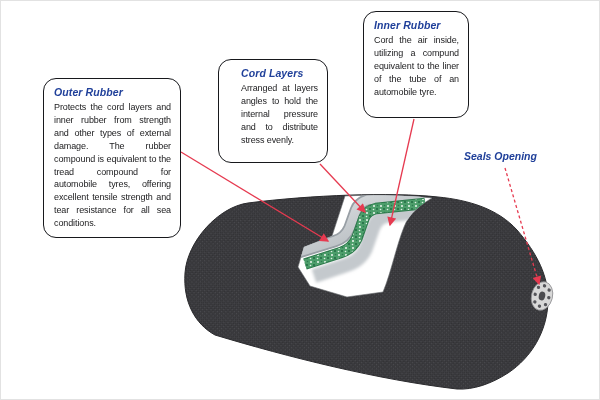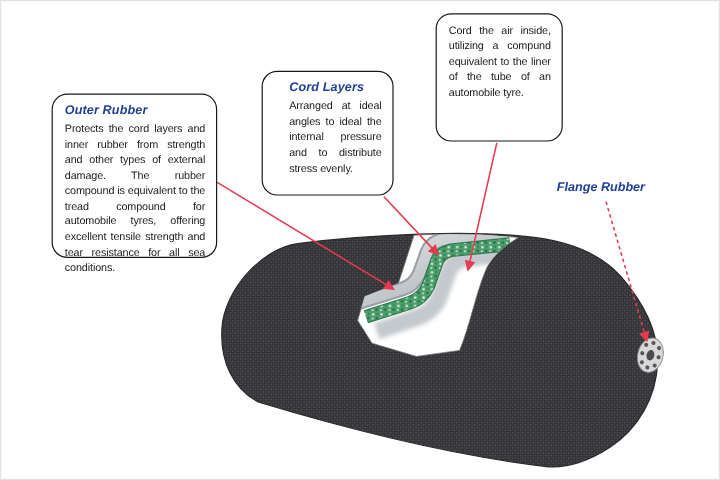--- a/index.html
+++ b/index.html
@@ -31,21 +31,21 @@
     margin-bottom: 3px;
     letter-spacing: 0.1px;
   }
   .callout-body {
     font-size: 9px;
     letter-spacing: -0.1px;
     line-height: 12.9px;
     color: #1b1b1d;
     text-align: justify;
   }
-  #callout-outer { left: 42px;  top: 77px; width: 138px; height: 137px; }
+  #callout-outer { left: 42px;  top: 77px; width: 138px; height: 160px; }
   #callout-cord  { left: 217px; top: 58px; width: 110px; height: 104px; padding-left: 22px; }
   #callout-inner { left: 362px; top: 10px; width: 106px; height: 107px; }
 
   .floating-label {
     position: absolute;
     left: 463px; top: 149px;
     font-style: italic;
     font-weight: bold;
     font-size: 10.5px;
     color: #20409a;
@@ -141,22 +141,23 @@
     </g>
   </svg>
 
   <div class="callout" id="callout-outer">
     <div class="callout-title">Outer Rubber</div>
     <div class="callout-body">Protects the cord layers and inner rubber from strength and other types of external damage. The rubber compound is equivalent to the tread compound for automobile tyres, offering excellent tensile strength and tear resistance for all sea conditions.</div>
   </div>
 
   <div class="callout" id="callout-cord">
     <div class="callout-title">Cord Layers</div>
-    <div class="callout-body">Arranged at ideal angles to ideal the internal pressure and to distribute stress evenly.</div>
+    <div class="callout-body">Arranged at layers angles to hold the internal pressure and to distribute stress evenly.</div>
   </div>
 
   <div class="callout" id="callout-inner">
+    <div class="callout-title">Inner Rubber</div>
     <div class="callout-body">Cord the air inside, utilizing a compund equivalent to the liner of the tube of an automobile tyre.</div>
   </div>
 
-  <div class="floating-label">Flange Rubber</div>
+  <div class="floating-label">Seals Opening</div>
 
 </div>
 
 </body></html>

